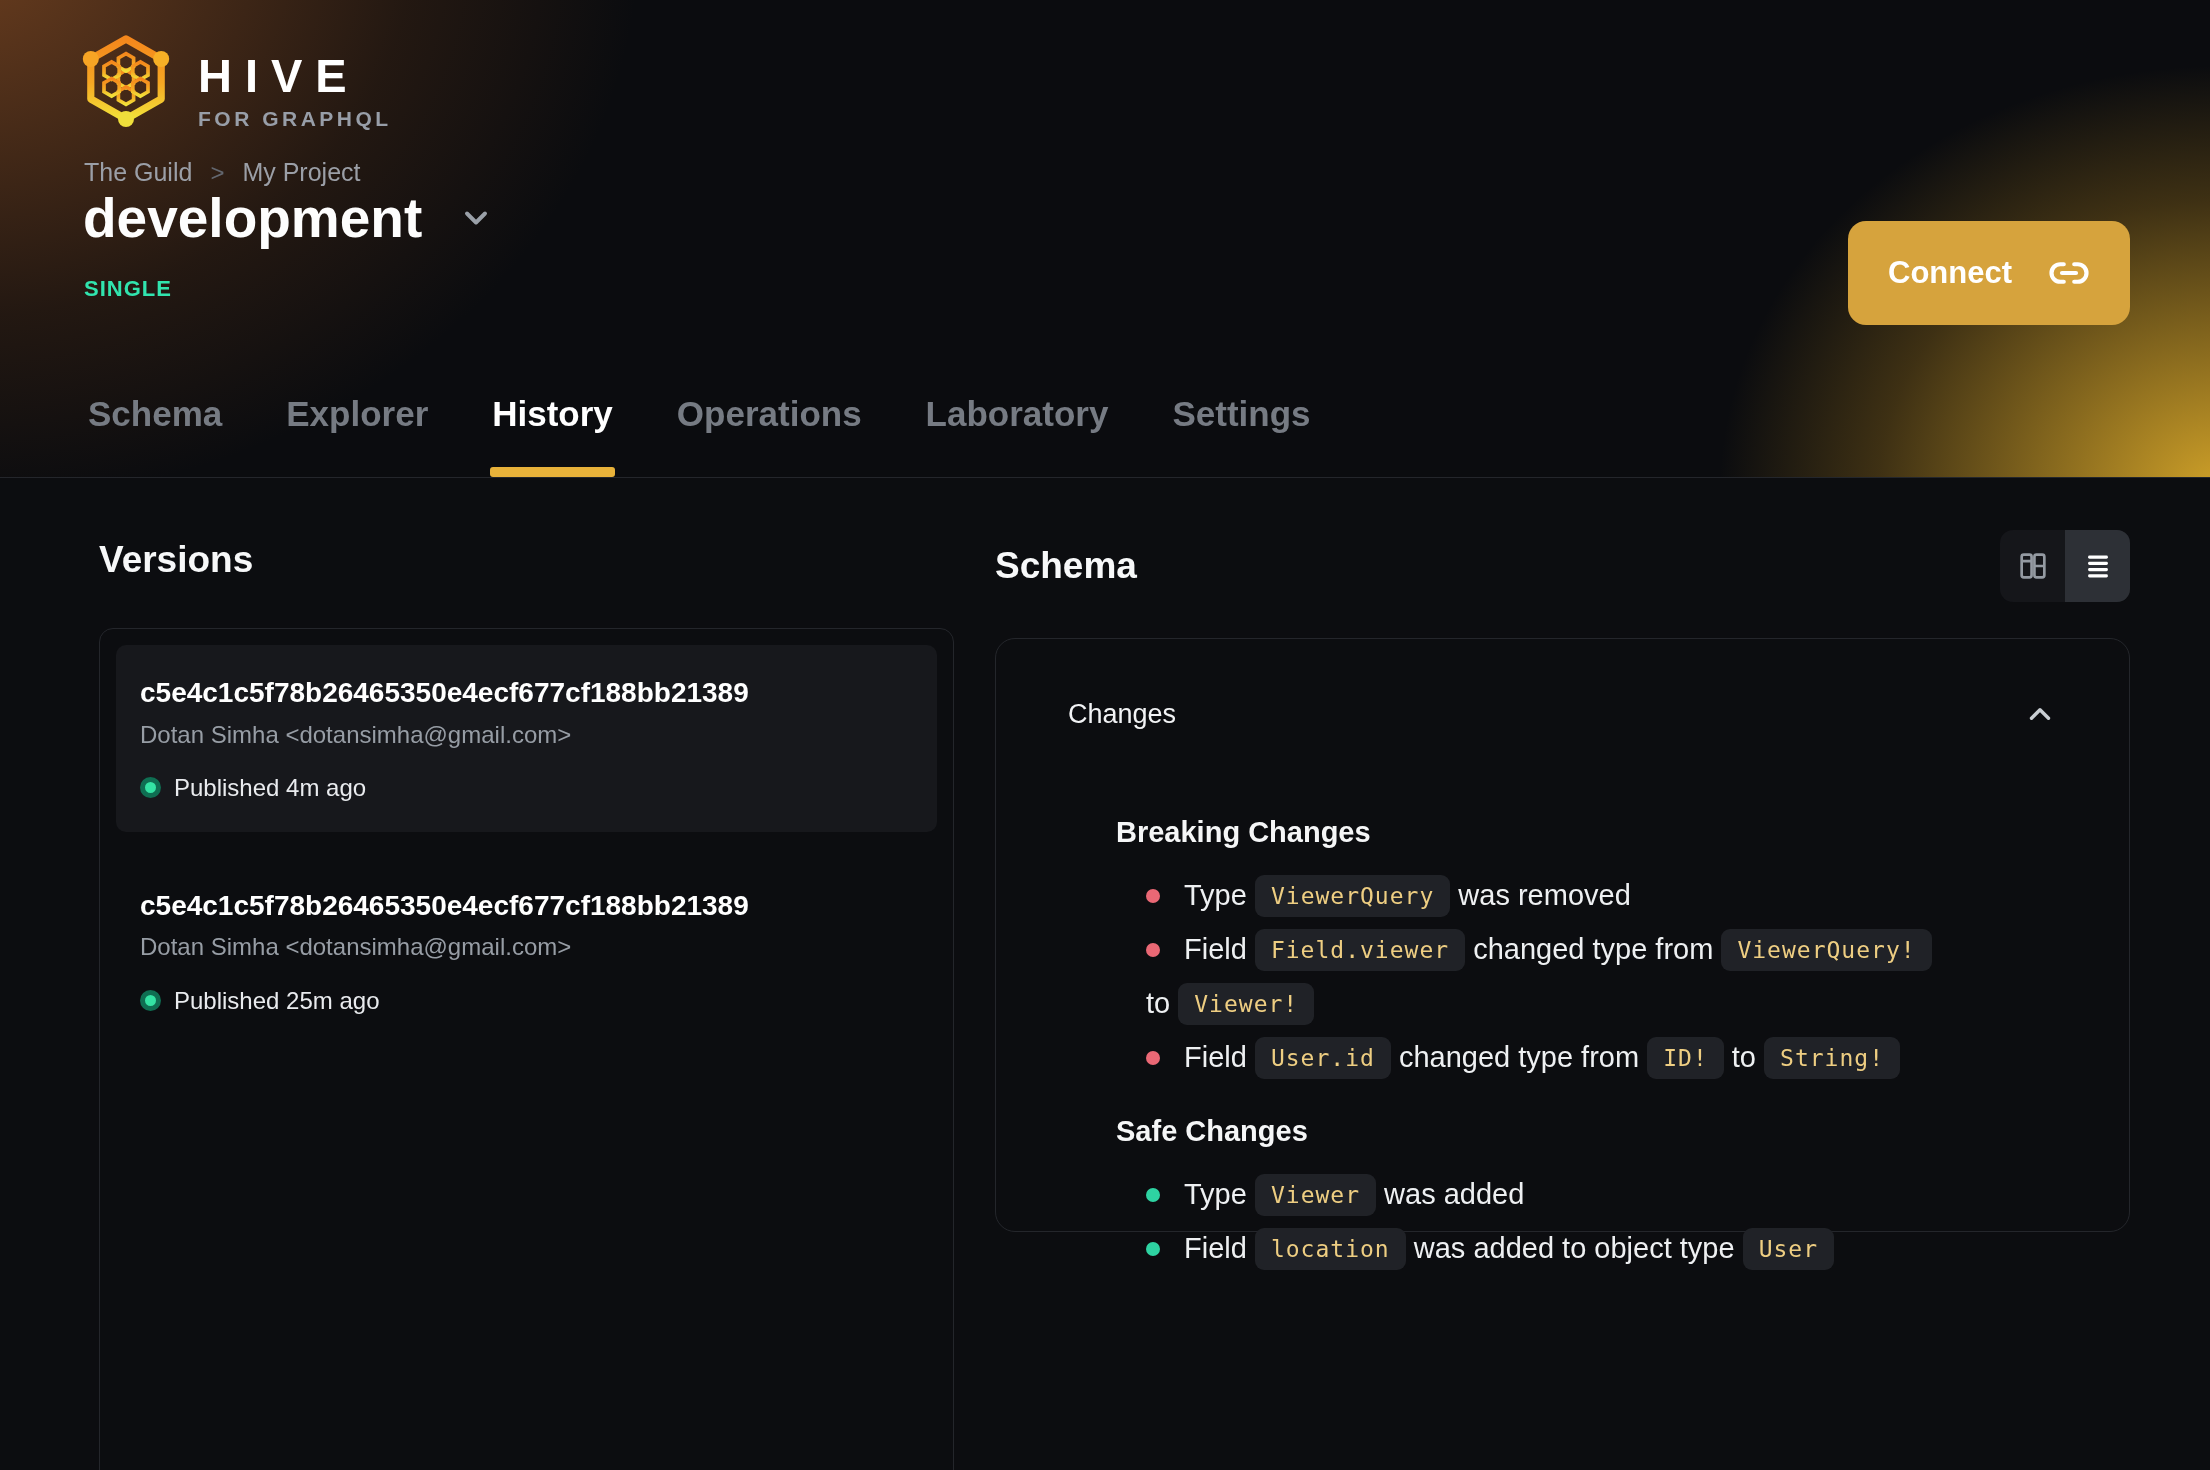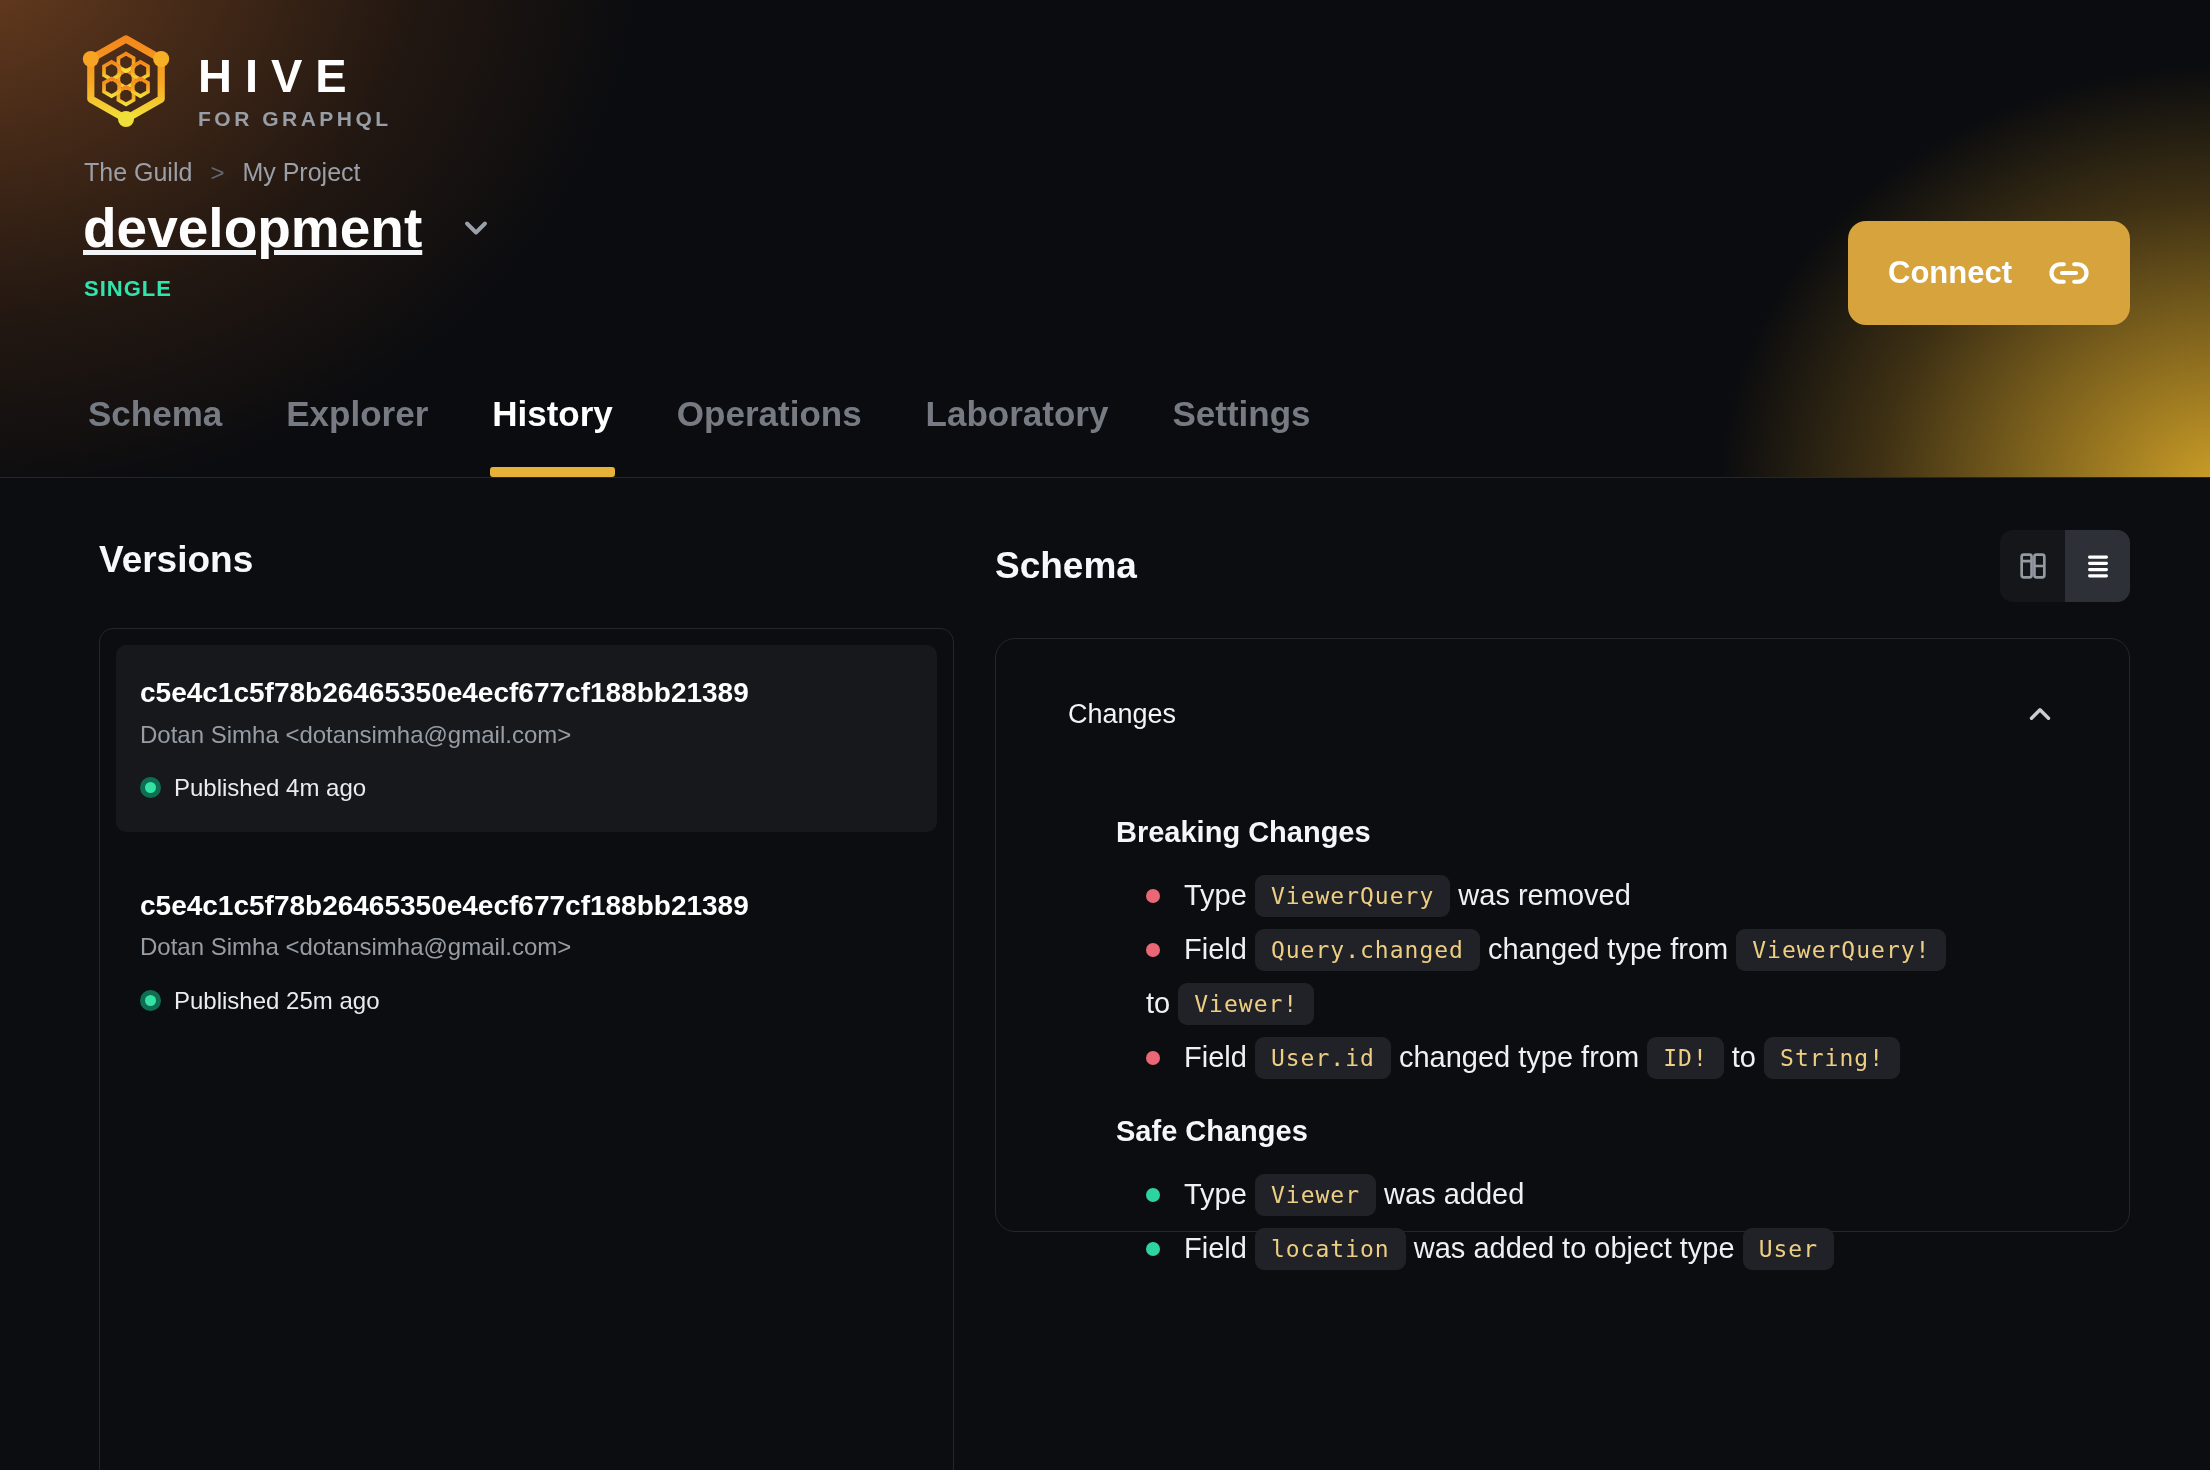--- a/index.html
+++ b/index.html
@@ -33,21 +33,21 @@
       #0b0c0f;
   }
   .brand{position:absolute;left:78px;top:28px;display:flex;align-items:center;}
   .brand svg.logo{width:96px;height:96px;display:block;}
   .brand-text{margin-left:24px;margin-top:24px;}
   .brand-name{font-size:47px;font-weight:bold;letter-spacing:13px;color:#ffffff;line-height:1;}
   .brand-tagline{font-size:21px;font-weight:bold;letter-spacing:3.5px;color:#989ea8;margin-top:9px;line-height:1;}
   .breadcrumb{position:absolute;left:84px;top:158px;font-size:25px;color:#9b9fa7;display:flex;align-items:center;gap:18px;}
   .breadcrumb .sep{color:#63676f;font-size:24px;}
   .breadcrumb .crumb{cursor:default;}
-  .title-row{position:absolute;left:83px;top:196px;display:flex;align-items:center;gap:36px;text-decoration:underline;}
+  .title-row{position:absolute;left:83px;top:186px;display:flex;align-items:center;gap:36px;}
   .page-title{font-size:55px;font-weight:bold;color:#fdfdfd;letter-spacing:0;}
   .title-caret svg{width:36px;height:36px;display:block;}
   .badge{position:absolute;left:84px;top:276px;font-size:22px;font-weight:bold;letter-spacing:1px;color:var(--badge);}
   .connect-btn{
     position:absolute;right:80px;top:221px;width:282px;height:104px;
     background:var(--btn);border:none;border-radius:18px;cursor:pointer;
     display:flex;align-items:center;justify-content:space-between;padding:0 40px;
   }
   .connect-label{font-size:31px;font-weight:bold;color:#ffffff;}
   .connect-btn svg{width:42px;height:42px;display:block;}
@@ -226,21 +226,21 @@
           <svg viewBox="0 0 24 24" fill="none">
               <polyline points="6,15 12,9 18,15" stroke="#c9ced3" stroke-width="2.4" stroke-linecap="round" stroke-linejoin="round"></polyline>
             </svg>
         </button>
       </div>
       <div id="changes-body">
           <div class="change-section">
             <h3>Breaking Changes</h3>
             <ul class="change-list">
               <li><span class="bullet breaking"></span><span>Type</span> <span class="chip">ViewerQuery</span> <span>was removed</span></li>
-              <li><span class="bullet breaking"></span><span>Field</span> <span class="chip">Query.changed</span> <span>changed type from</span> <span class="chip">ViewerQuery!</span><br> <span>to</span> <span class="chip">Viewer!</span></li>
+              <li><span class="bullet breaking"></span><span>Field</span> <span class="chip">Field.viewer</span> <span>changed type from</span> <span class="chip">ViewerQuery!</span><br> <span>to</span> <span class="chip">Viewer!</span></li>
               <li><span class="bullet breaking"></span><span>Field</span> <span class="chip">User.id</span> <span>changed type from</span> <span class="chip">ID!</span> <span>to</span> <span class="chip">String!</span></li>
             </ul>
           </div>
           <div class="change-section">
             <h3>Safe Changes</h3>
             <ul class="change-list">
               <li><span class="bullet safe"></span><span>Type</span> <span class="chip">Viewer</span> <span>was added</span></li>
               <li><span class="bullet safe"></span><span>Field</span> <span class="chip">location</span> <span>was added to object type</span> <span class="chip">User</span></li>
             </ul>
           </div>

